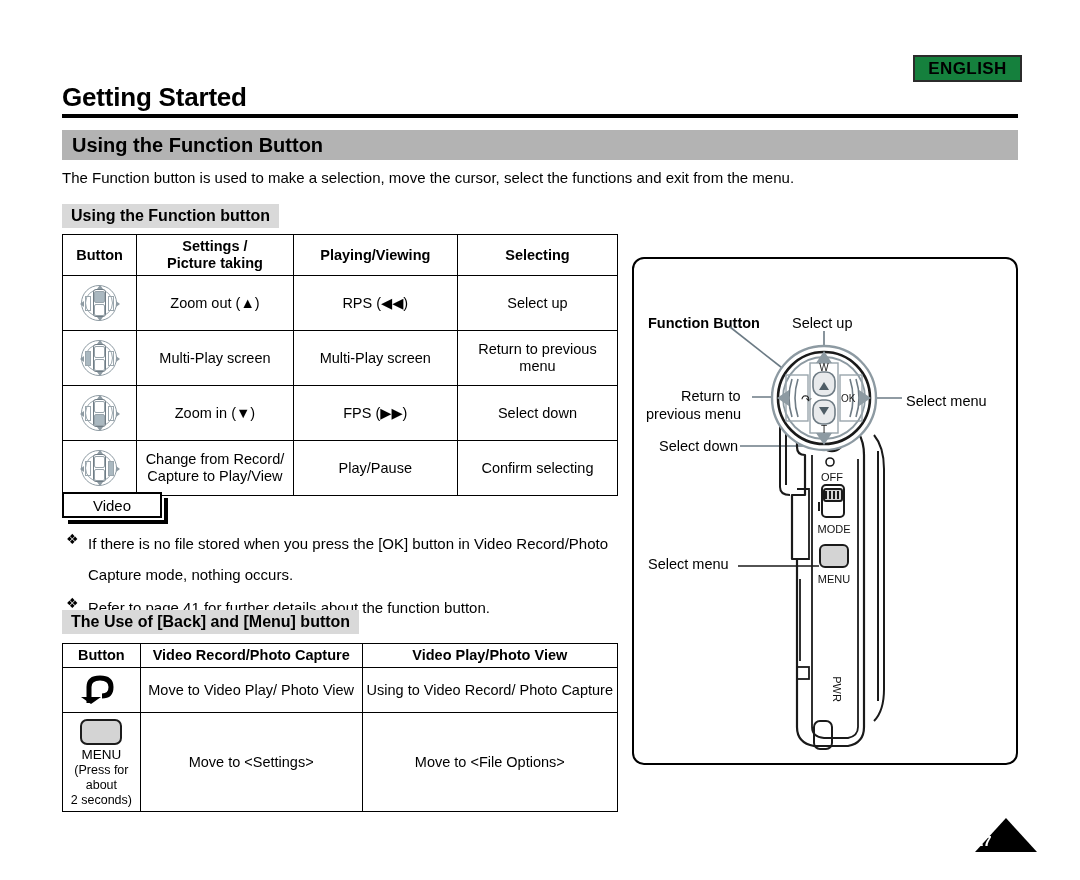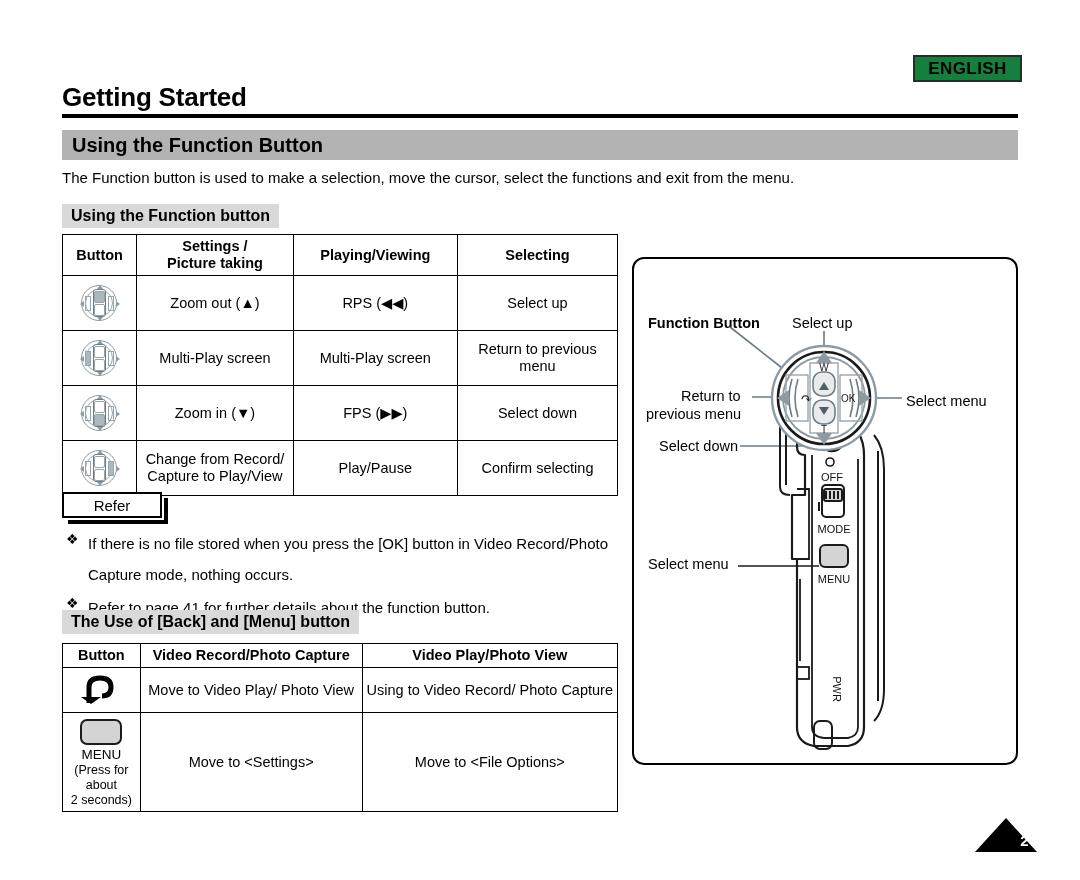--- a/index.html
+++ b/index.html
@@ -313,21 +313,21 @@
     width: 0; height: 0;
     border-left: 31px solid transparent;
     border-right: 31px solid transparent;
     border-bottom: 34px solid #000;
   }
   .page-num-text {
     position: absolute;
     left: 975px;
     top: 832px;
     width: 62px;
-    text-align: right;
+    text-align: left;
     color: #fff;
     font-size: 15px;
     font-weight: bold;
   }
 
   .nowrap { white-space: nowrap; }
 </style>
 </head>
 <body>
 
@@ -440,21 +440,21 @@
       </div>
     </td>
     <td>Change from Record/ Capture to Play/View</td>
     <td>Play/Pause</td>
     <td>Confirm selecting</td>
   </tr>
 </tbody>
   </table>
 
 <div class="note-box">
-  <span>Refer</span>
+  <span>Video</span>
 </div>
 <div class="note-list">
   <div class="note-item">
     <div class="note-bullet">❖</div>
     <div class="note-text">If there is no file stored when you press the [OK] button in Video Record/Photo Capture mode, nothing occurs.</div>
   </div>
   <div class="note-item">
     <div class="note-bullet">❖</div>
     <div class="note-text">Refer to page 41 for further details about the function button.</div>
   </div>

